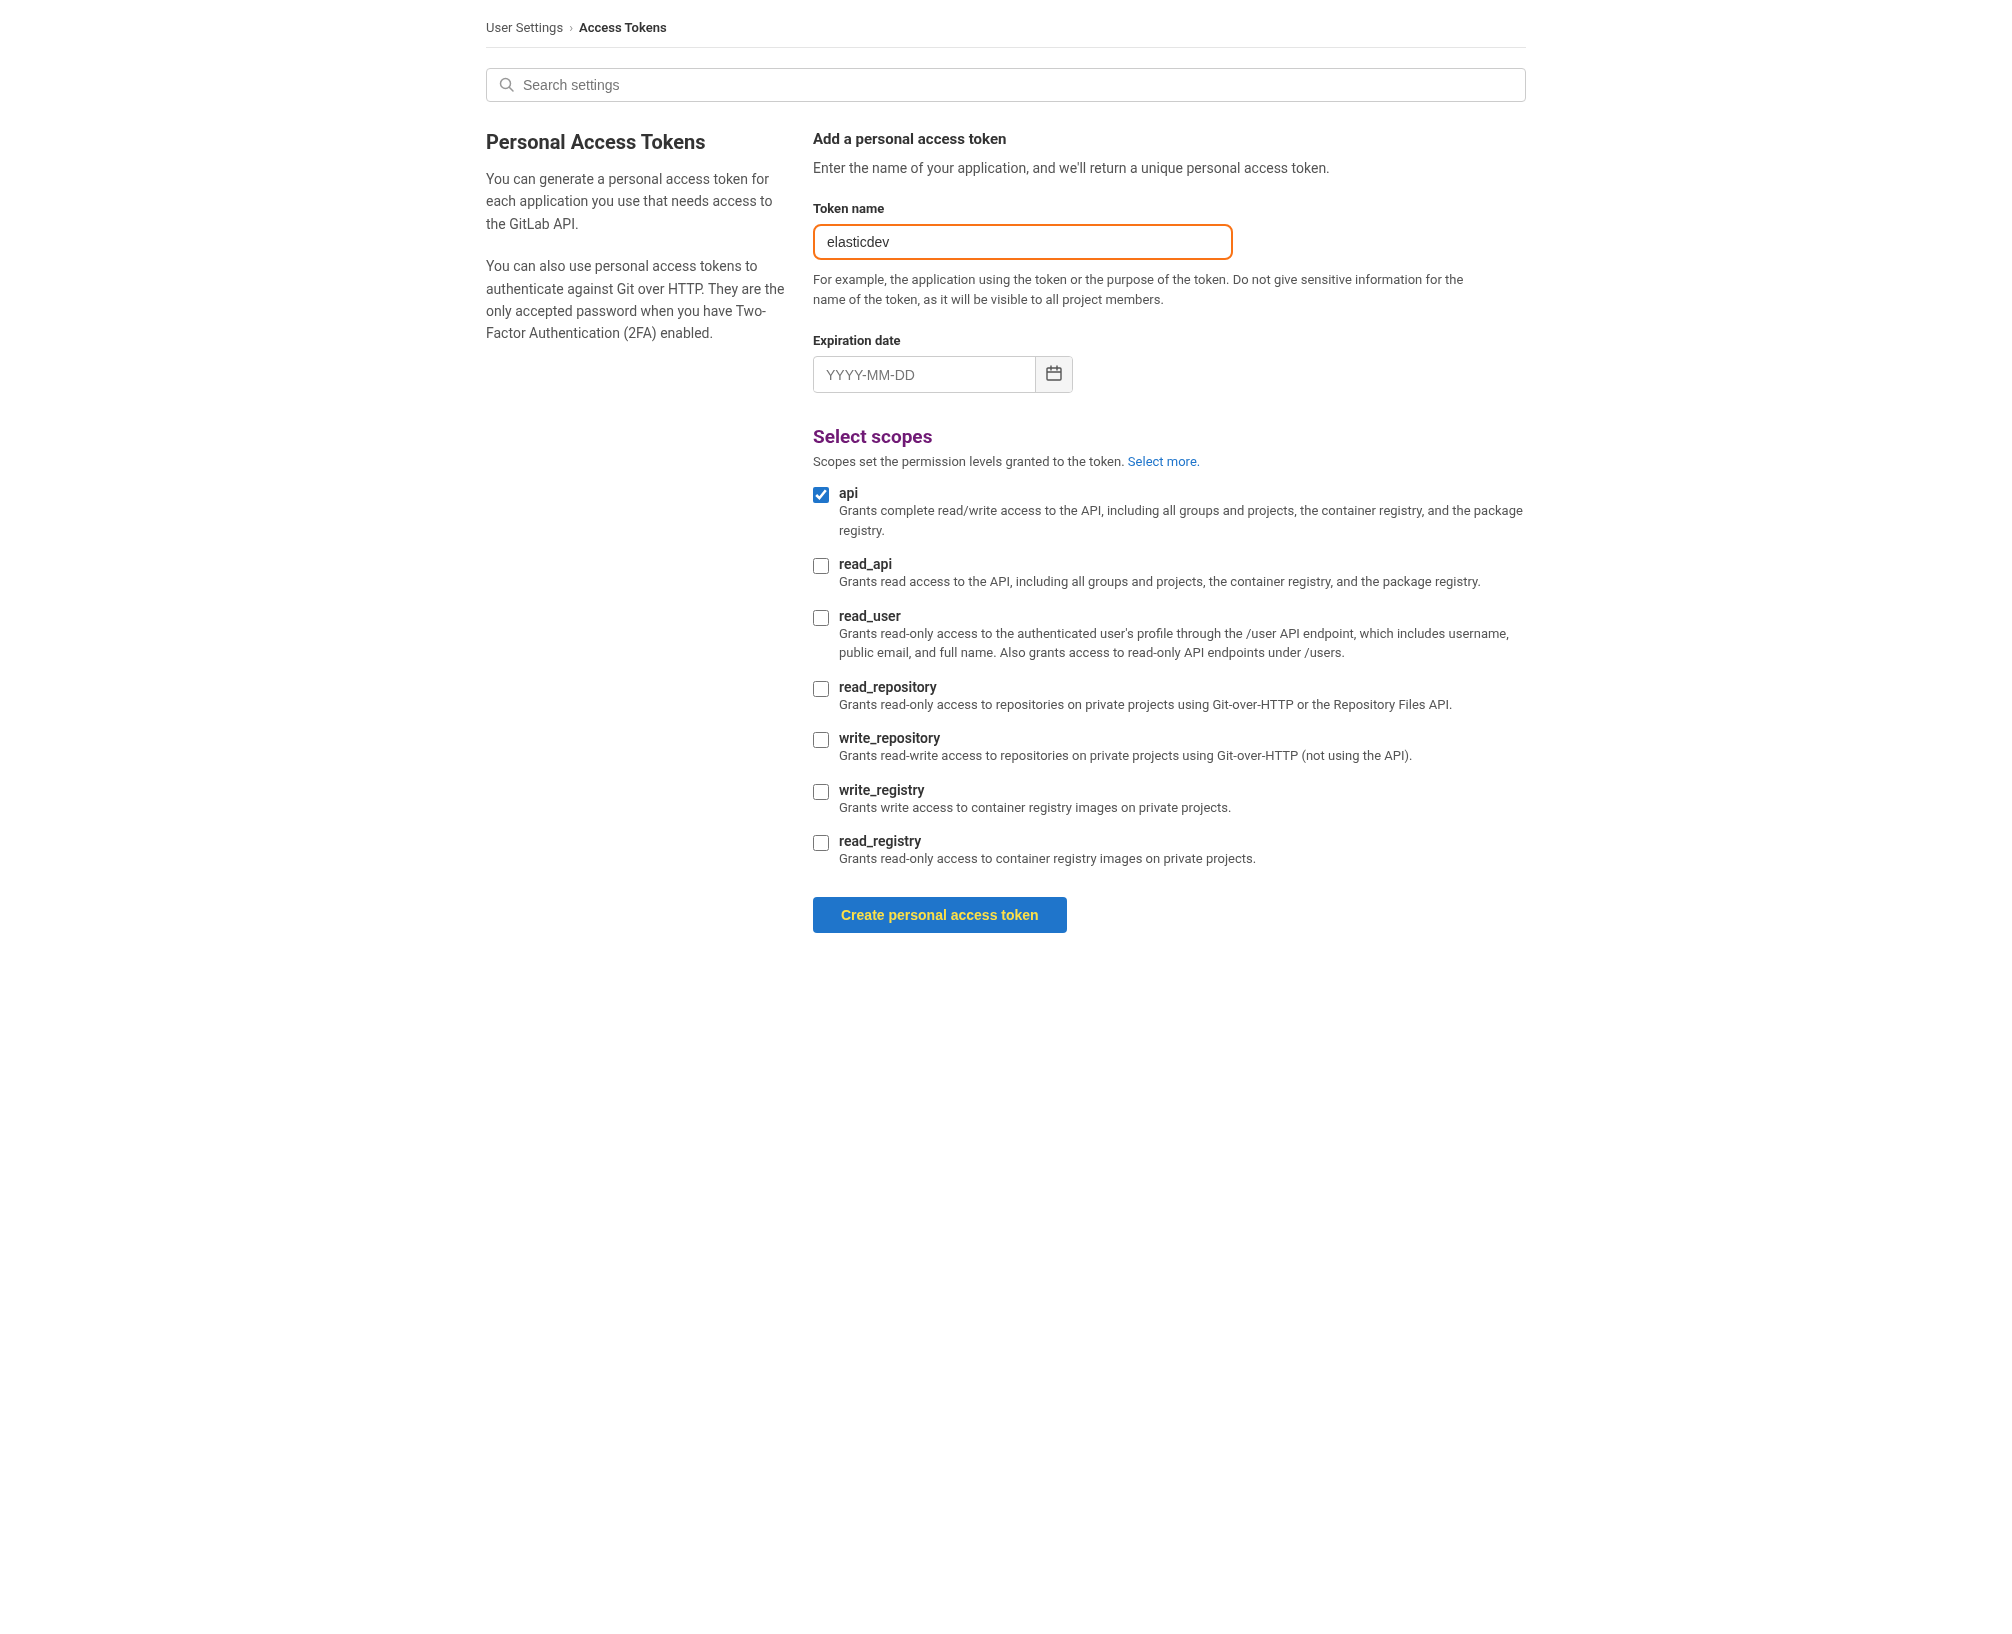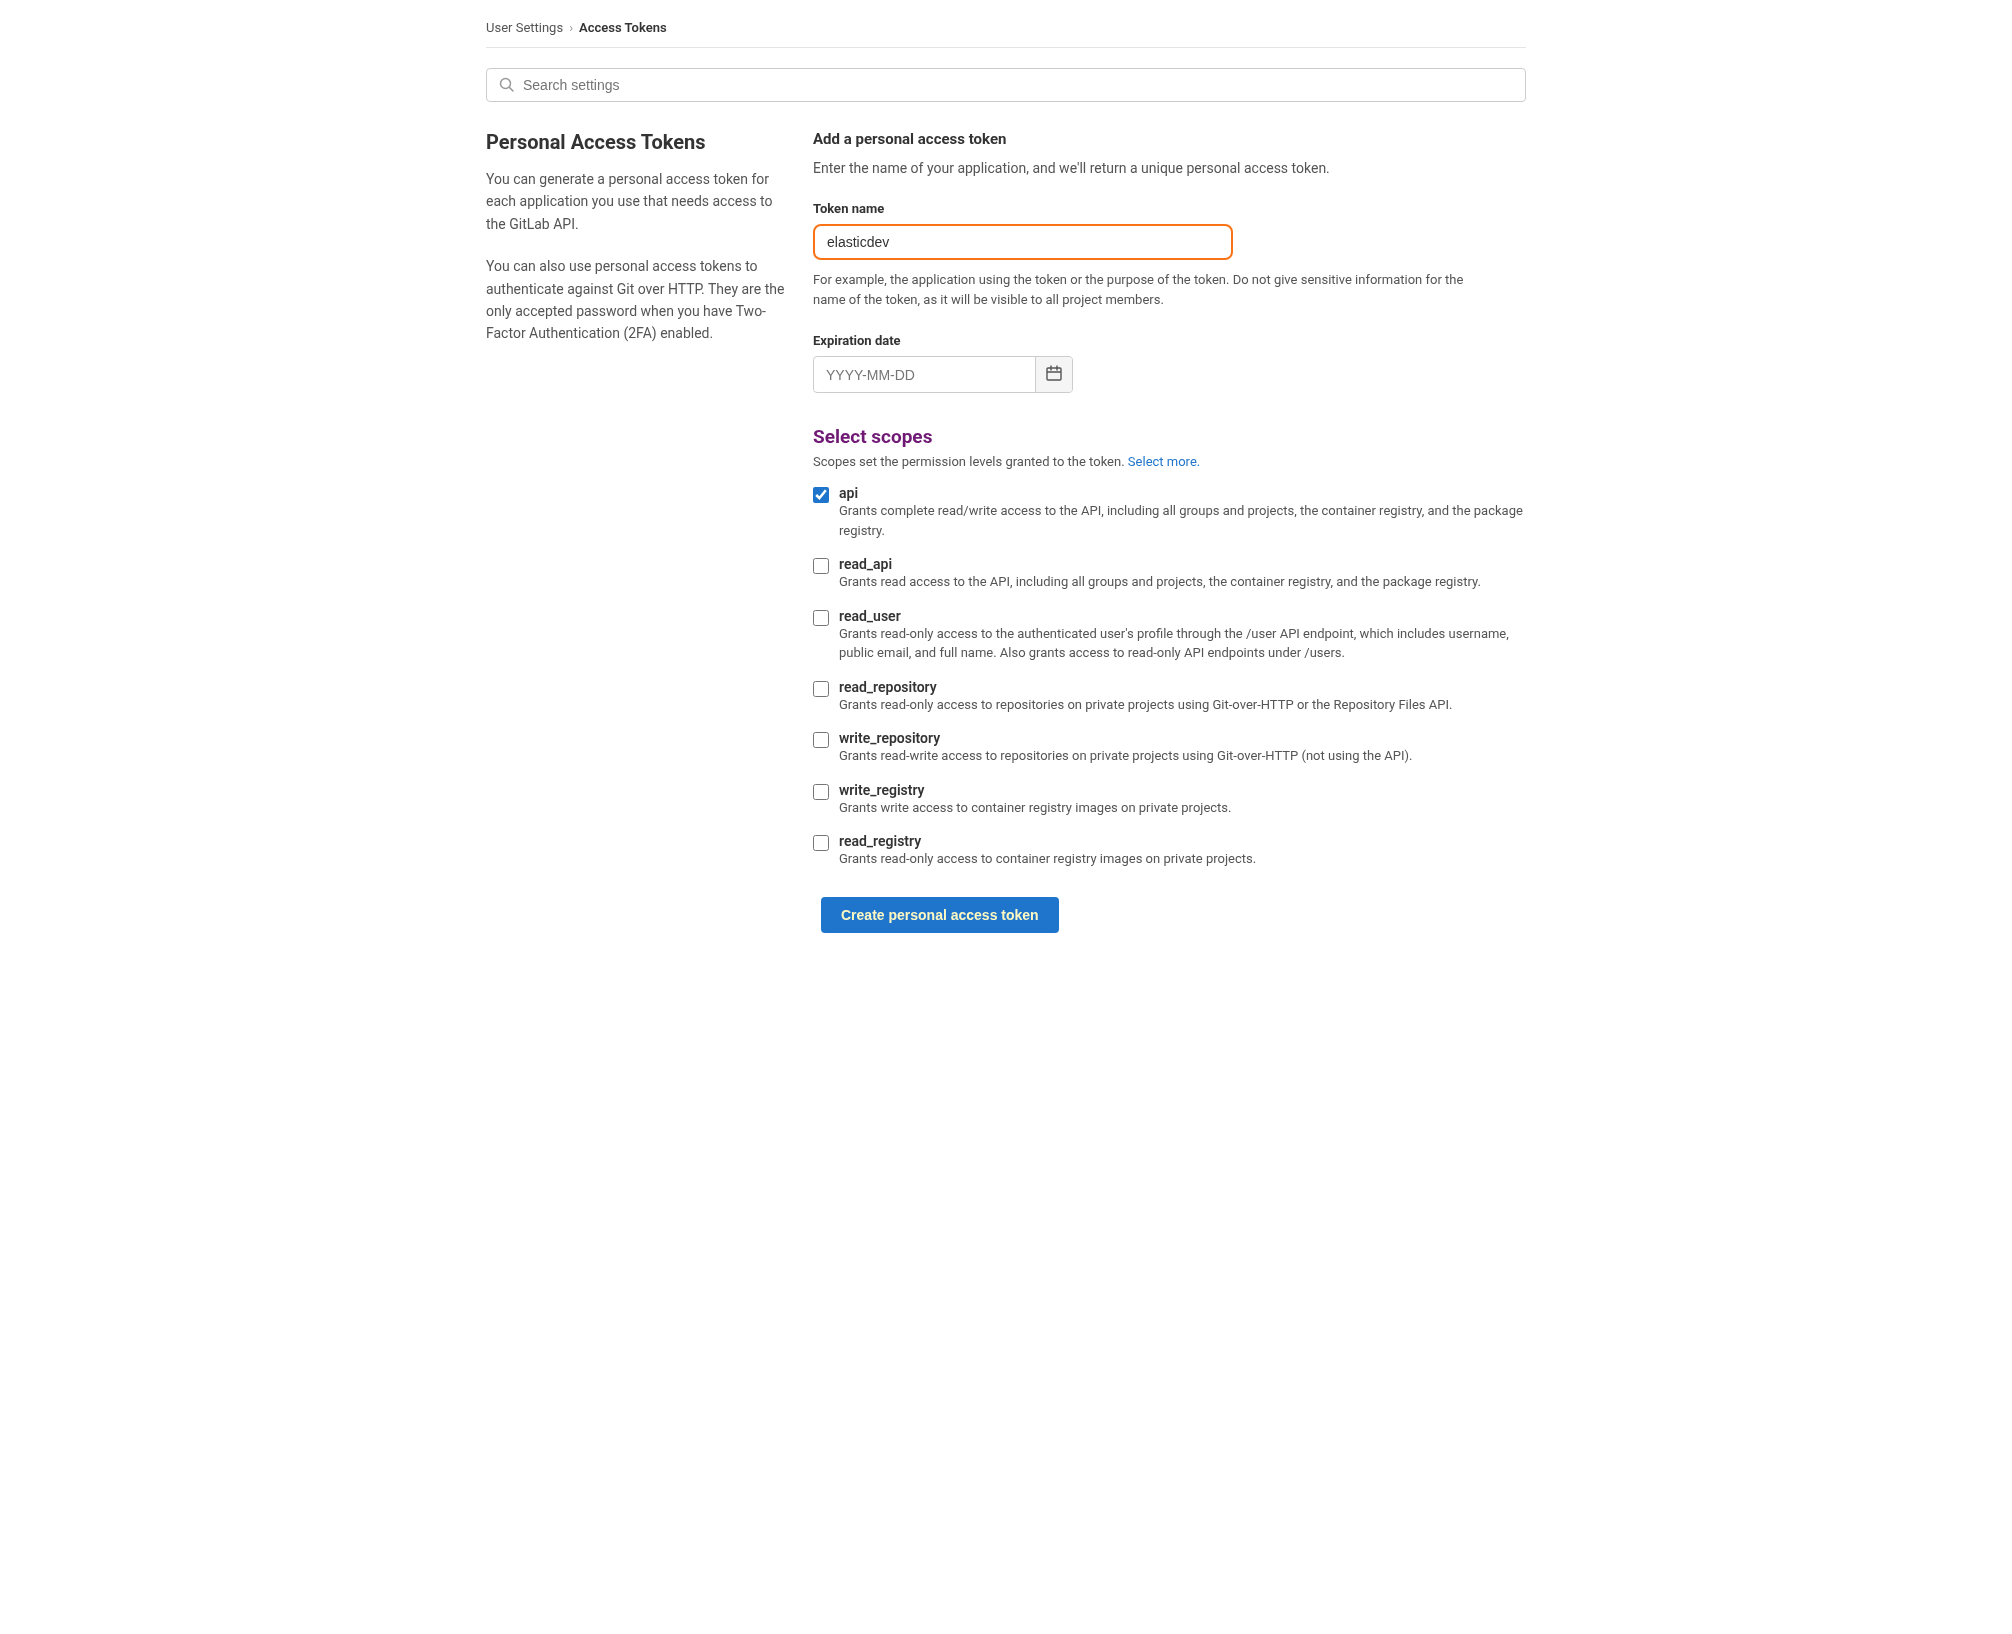--- a/index.html
+++ b/index.html
@@ -223,29 +223,28 @@
     }
 
     .scope-desc {
       font-size: 13px;
       color: #555;
       line-height: 1.5;
     }
 
     .create-btn {
       display: inline-block;
-      padding: 10px 20px;
+      padding: 10px 28px;
       background: #1f75cb;
-      color: #fef9c3;
+      color: #fde047;
       border: none;
       border-radius: 4px;
       font-size: 14px;
       font-weight: 600;
       cursor: pointer;
-      margin-left: 8px;
     }
   </style>
 </head>
 <body>
 
 <div class="page-wrapper">
 
   <div class="breadcrumb">
     <a href="#">User Settings</a>
     <span class="breadcrumb-separator">›</span>

